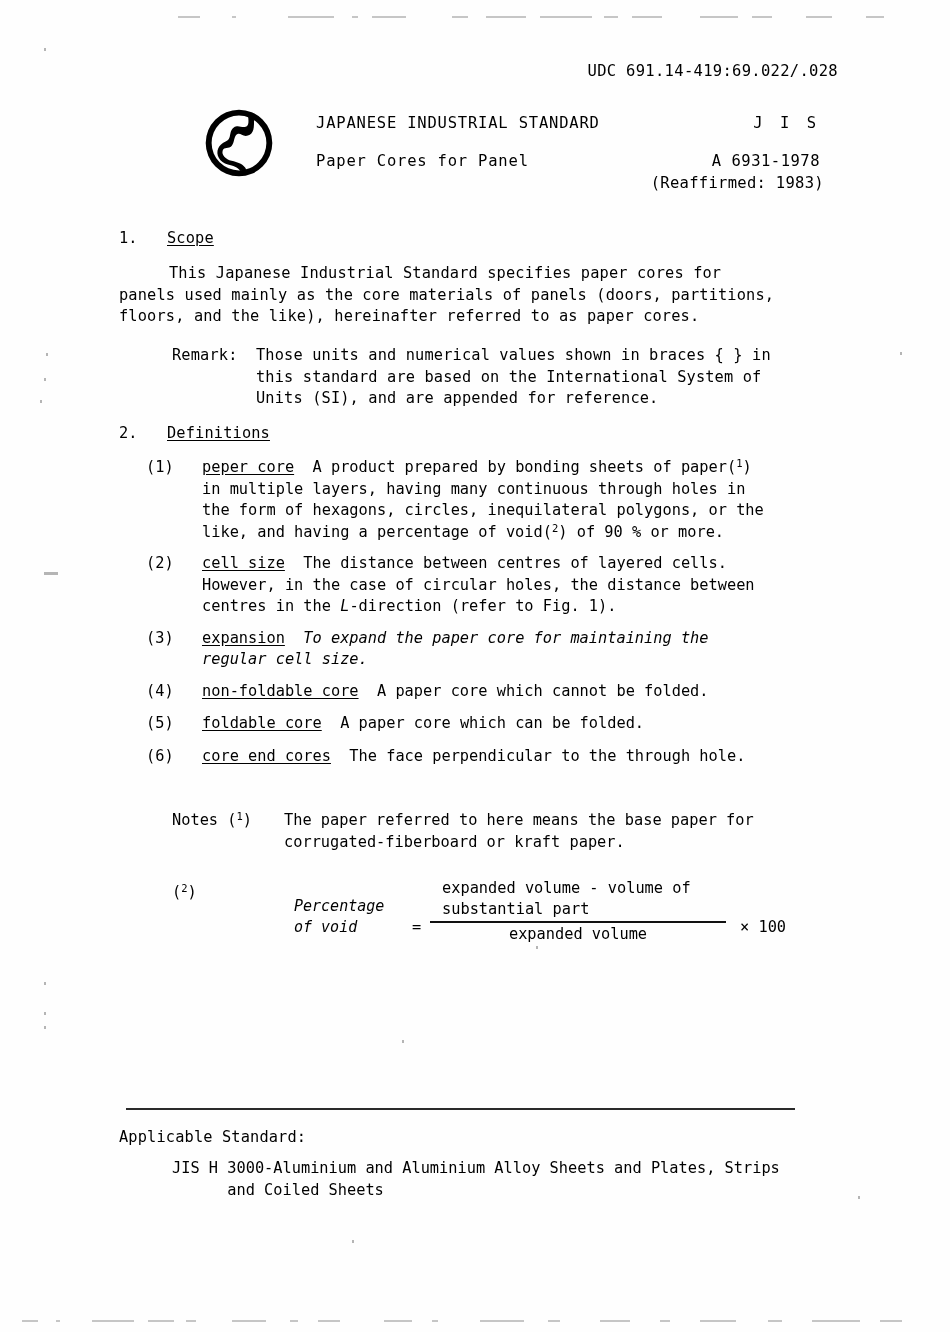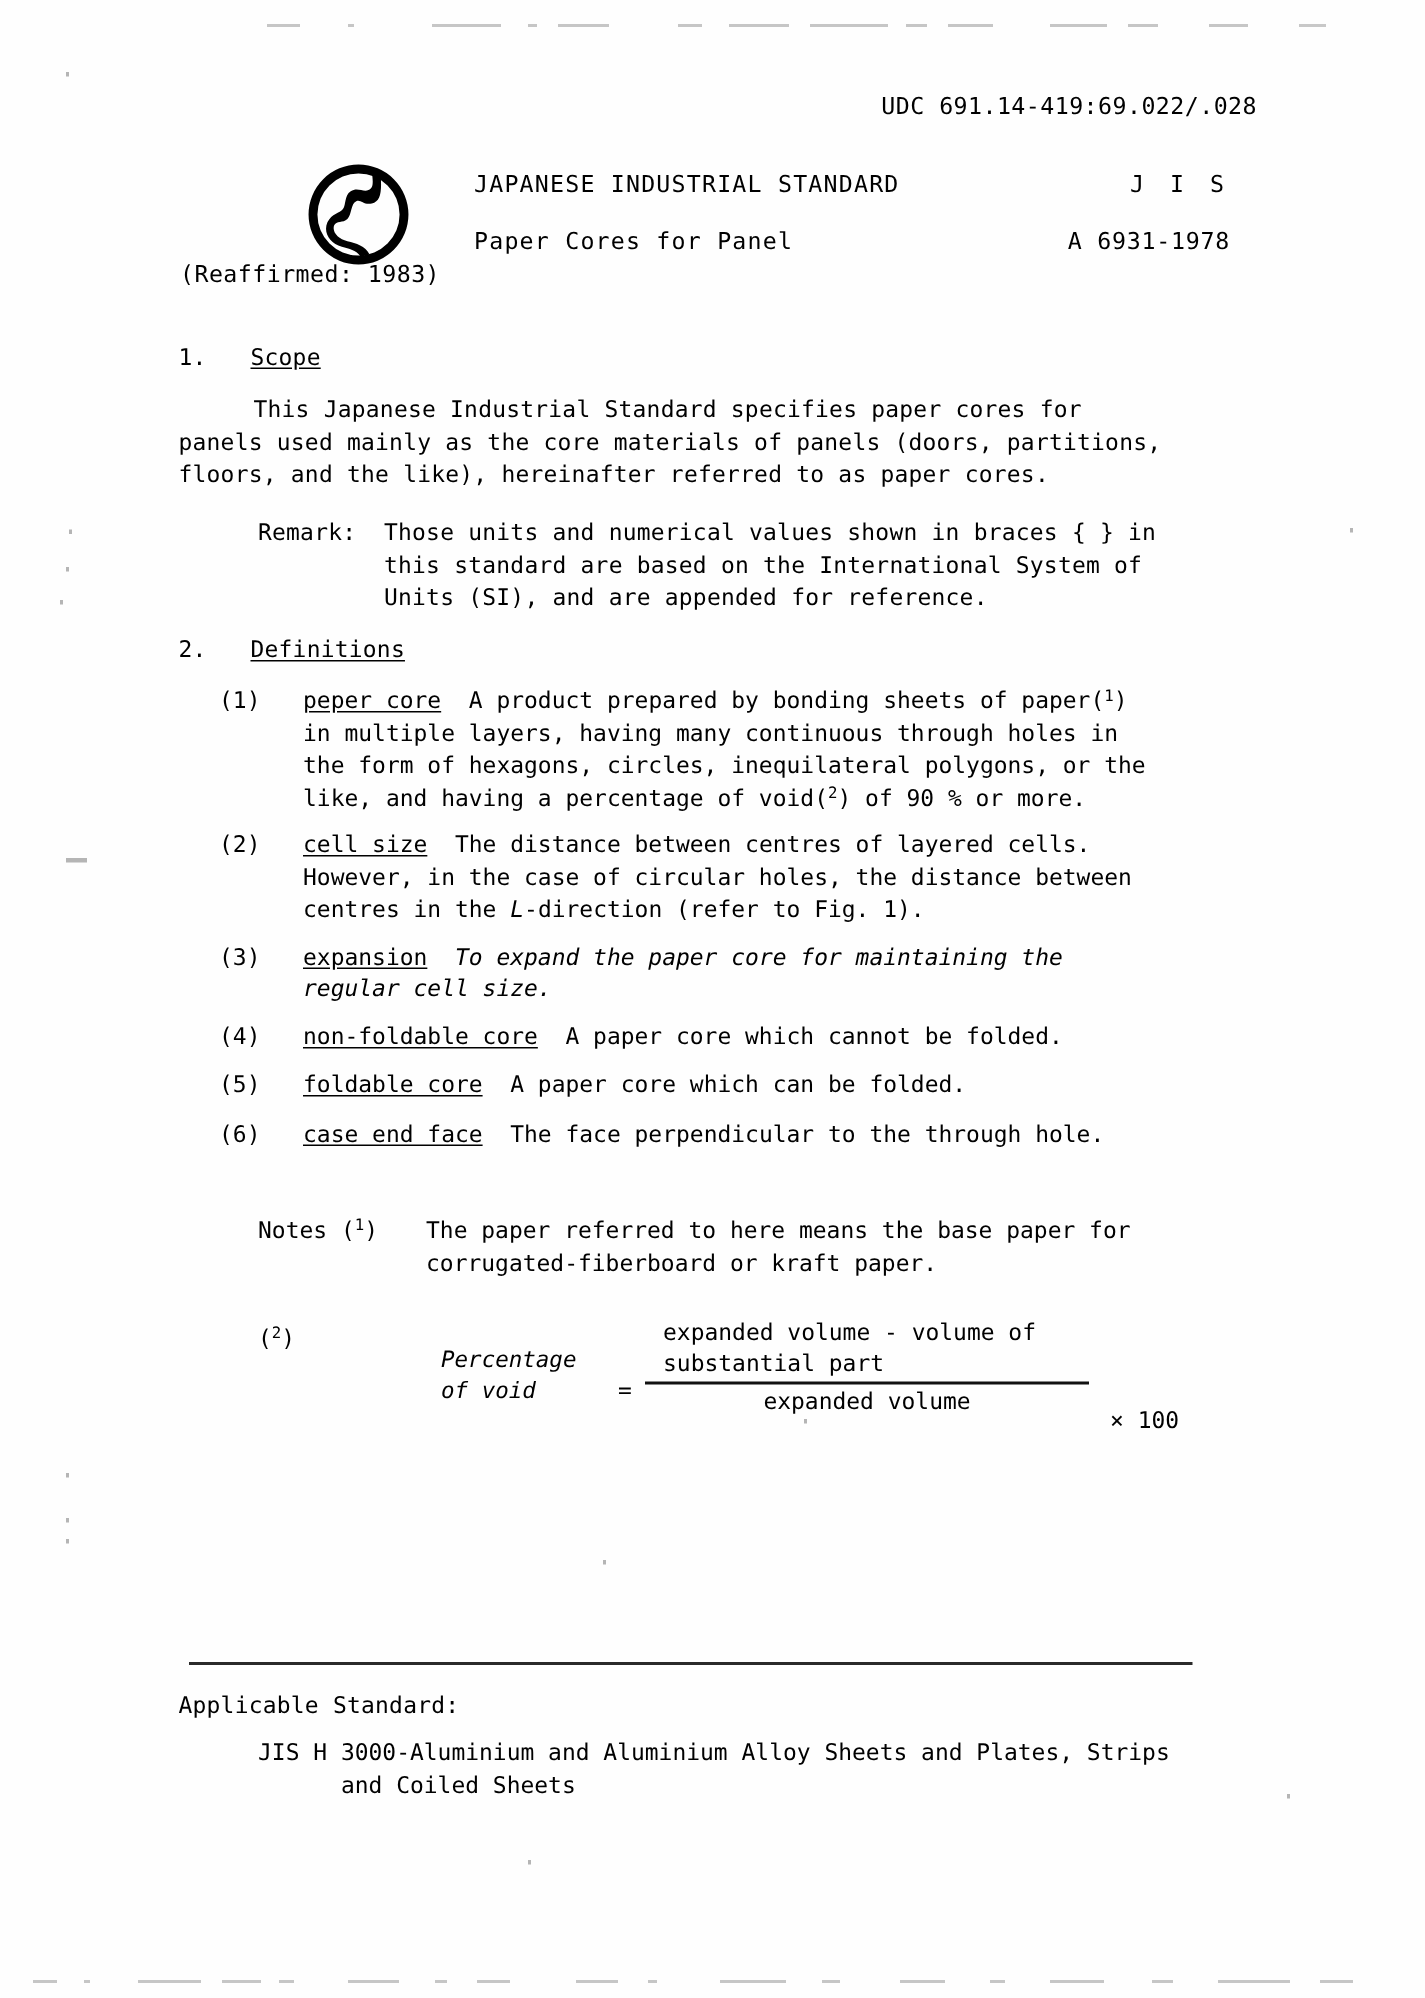--- a/index.html
+++ b/index.html
@@ -124,20 +124,21 @@
     text-align: right;
     font-size: 15.5px;
     letter-spacing: 0.5px;
     white-space: nowrap;
   }
   .t-re {
     position: absolute;
     left: 0;
     top: 70px;
     width: 704px;
+    text-align: right;
     font-size: 15.5px;
     letter-spacing: 0.3px;
     white-space: nowrap;
   }
 
   
   .sec {
     position: absolute;
     font-size: 15.3px;
     line-height: 21.5px;
@@ -226,21 +227,20 @@
     line-height: 21px;
     text-align: center;
     width: 296px;
   }
   .fml-x100 {
     position: absolute;
     left: 568px;
     top: 35px;
     font-size: 15.3px;
     white-space: nowrap;
-    margin-top: 20px;
   }
 
   
   .footrule {
     position: absolute;
     left: 126px;
     top: 1108px;
     width: 669px;
     height: 2px;
     background: #2a2a2a;
@@ -383,21 +383,21 @@
       <span class="u">non-foldable core</span><span style="white-space:pre-wrap;">  A paper core which cannot be folded.</span>
     </div>
 
     <div class="defitem" style="margin-bottom:11px;">
       <span class="mk">(5)</span>
       <span class="u">foldable core</span><span style="white-space:pre-wrap;">  A paper core which can be folded.</span>
     </div>
 
     <div class="defitem">
       <span class="mk">(6)</span>
-      <span class="u">case end face</span><span style="white-space:pre-wrap;">  The face perpendicular to the through hole.</span>
+      <span class="u">core end cores</span><span style="white-space:pre-wrap;">  The face perpendicular to the through hole.</span>
     </div>
   </div>
 
   <div class="notes" style="left:172px;top:810px;width:680px;">
     <div class="note1">
       <span class="mk"><span>Notes (</span><sup>1</sup><span>)</span></span>
       <span style="white-space:pre-wrap;">The paper referred to here means the base paper for
 corrugated-fiberboard or kraft paper.</span>
     </div>
   </div>

